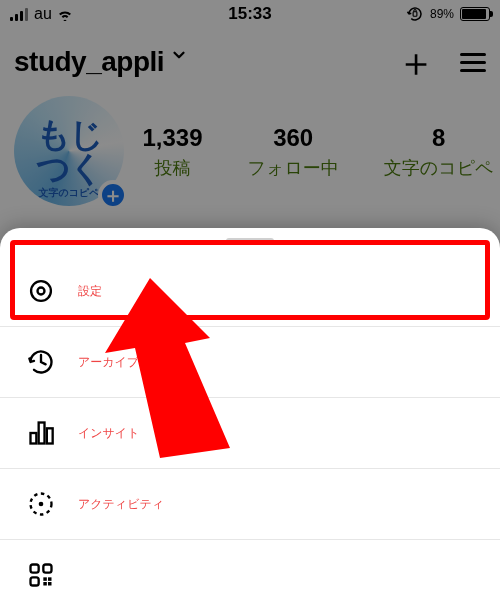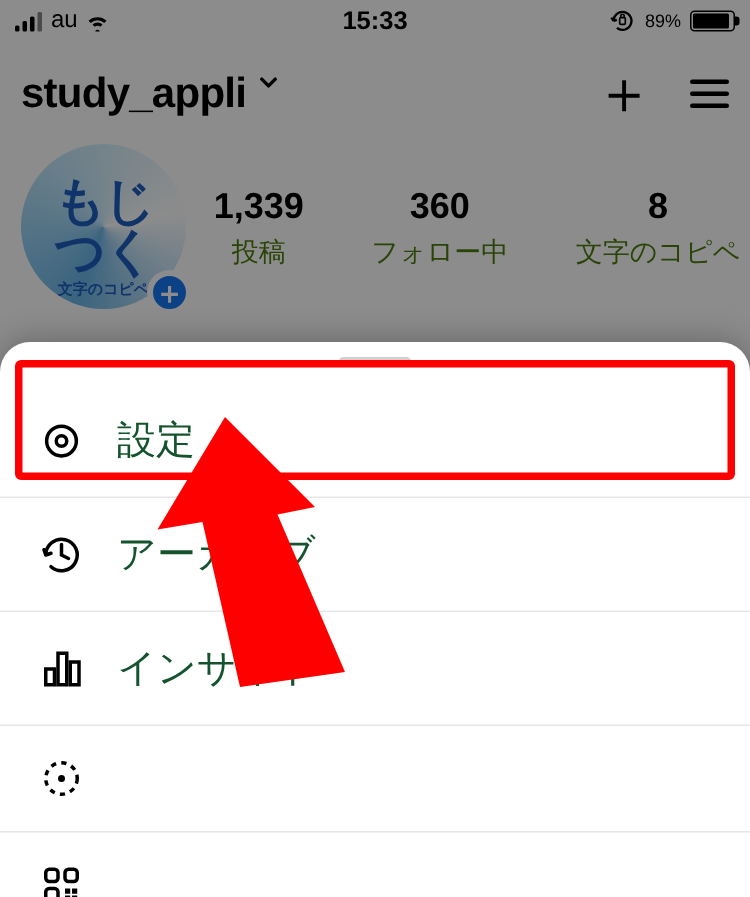--- a/index.html
+++ b/index.html
@@ -38,21 +38,21 @@
   .avatar .sub { position:absolute; bottom:6px; font-size:10px; color:#1e5fbf; font-weight:600;}
   .badge-plus { position:absolute; right:-2px; bottom:-2px; width:30px; height:30px; border-radius:15px; background:#1877f2; border:4px solid #fff; display:flex; align-items:center; justify-content:center; color:#fff; font-size:20px; font-weight:700;}
   .avatar-wrap { position:relative; width:112px; height:112px; }
   .stats { flex:1; display:flex; justify-content:space-around; text-align:center;gap:36px; }
   .stat-num { font-size:24px; font-weight:700; }
   .stat-lbl { font-size:18px; color:#4d7c0f; margin-top:4px;}
   
   .sheet { position:absolute; left:0; right:0; bottom:0; top:228px; background:#fff; border-top-left-radius:20px; border-top-right-radius:20px; box-shadow: 0 -2px 20px rgba(0,0,0,0.25); }
   .handle { width:48px; height:6px; background:#d0d0d0; border-radius:3px; margin:10px auto 8px auto;}
   .menu-list { padding-top: 4px; }
-  .menu-item { display:flex; align-items:center; gap: 22px; padding: 20px 24px 20px 26px; border-bottom: 0.5px solid #e6e6e6; font-size:26px; color:#14532d;}
+  .menu-item { display:flex; align-items:center; gap: 22px; padding: 20px 24px 20px 26px; border-bottom: 0.5px solid #e6e6e6; font-size:12px; color:#ef4444;}
   .menu-item:last-child{ border-bottom:none;}
   .menu-item .ico { width:30px; height:30px; display:flex; align-items:center; justify-content:center; }
   .hl { position:absolute; border:5px solid #ff0000; border-radius:4px; left:10px; right:10px; top:240px; height:80px; pointer-events:none;}
   .arrow { position:absolute; left:90px; top:278px; pointer-events:none; }
   svg { display:block; }
 </style>
 </head>
 <body>
 
 <div class="screen">
@@ -168,20 +168,21 @@
         </span>
         <span>インサイト</span>
       </div>
       <div class="menu-item">
         <span class="ico">
           <svg width="28" height="28" viewBox="0 0 24 24">
               <circle cx="12" cy="12" r="9" fill="none" stroke="#000" stroke-width="2" stroke-dasharray="3 3"></circle>
               <circle cx="12" cy="12" r="2" fill="#000"></circle>
             </svg>
         </span>
+        <span>アクティビティ</span>
       </div>
       <div class="menu-item">
         <span class="ico">
           <svg width="28" height="28" viewBox="0 0 24 24">
               <rect x="3" y="3" width="7" height="7" rx="2" fill="none" stroke="#000" stroke-width="2"></rect>
               <rect x="14" y="3" width="7" height="7" rx="2" fill="none" stroke="#000" stroke-width="2"></rect>
               <rect x="3" y="14" width="7" height="7" rx="2" fill="none" stroke="#000" stroke-width="2"></rect>
               <rect x="14" y="14" width="3" height="3" fill="#000"></rect>
               <rect x="18" y="18" width="3" height="3" fill="#000"></rect>
               <rect x="14" y="18" width="3" height="3" fill="#000"></rect>

